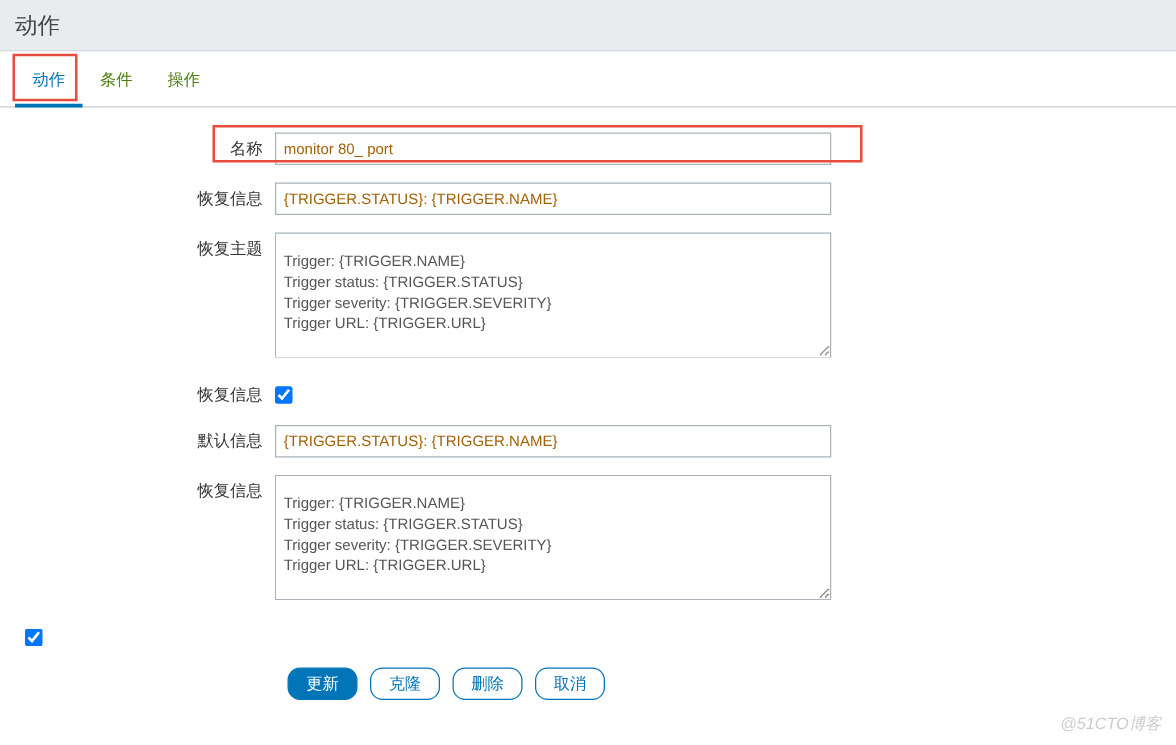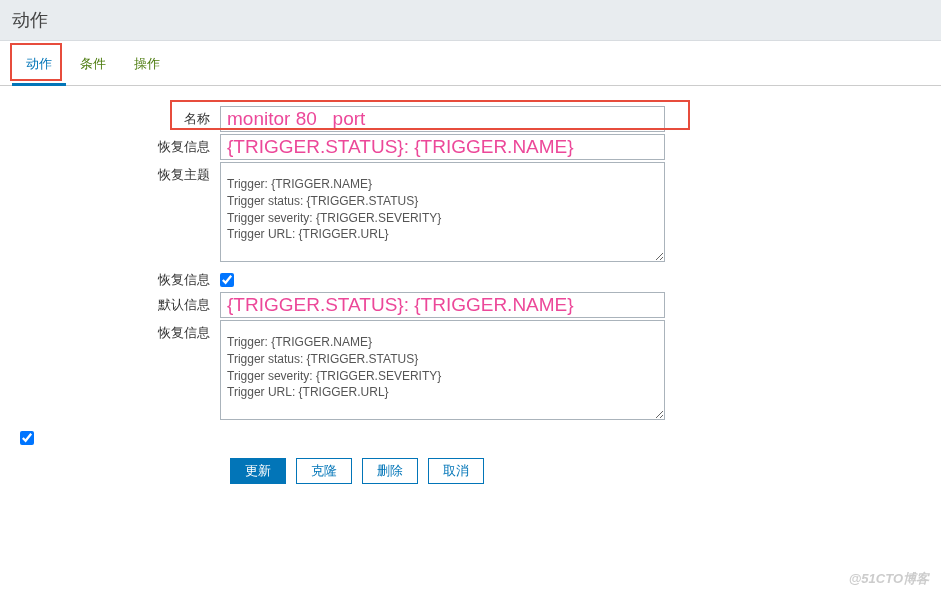--- a/index.html
+++ b/index.html
@@ -7,30 +7,30 @@
     .page-header { background: #e8ecef; padding: 8px 12px; border-bottom: 1px solid #d8dce0; }
     .page-title { font-size: 18px; font-weight: normal; color: #444; }
     .tabs-wrapper { position: relative; }
     .tabs { display: flex; gap: 0; padding: 8px 0 0 12px; border-bottom: 1px solid #ccc; }
     .tab { padding: 6px 14px 10px; color: #4d7c0f; cursor: pointer; font-size: 13px; }
     .tab.active { color: #0275b8; border-bottom: 3px solid #0275b8; margin-bottom: -1px; }
     .highlight-box { position: absolute; border: 2px solid #e74c3c; pointer-events: none; }
     .hl1 { top: 2px; left: 10px; width: 52px; height: 38px; }
     .hl2 { top: 48px; left: 170px; width: 520px; height: 30px; }
     .form { padding: 20px 20px 20px 20px; position: relative; }
-    .form-row { display: flex; align-items: flex-start; margin-bottom: 2px; }
+    .form-row { display: flex; align-items: flex-start; margin-bottom: 14px; }
     .form-label { width: 200px; text-align: right; padding-right: 10px; padding-top: 4px; color: #333; font-size: 13px; }
     .form-field { flex: 0 0 auto; }
-    input[type="text"] { width: 445px; height: 24px; border: 1px solid #aab3bb; padding: 12px 6px; font-size: 19px; color: #ec4899; }
+    input[type="text"] { width: 445px; height: 24px; border: 1px solid #aab3bb; padding: 12px 6px; font-size: 12px; color: #a16207; }
     textarea { width: 445px; height: 100px; border: 1px solid #aab3bb; padding: 13px 6px; font-size: 12px; color: #555; resize: both; overflow-y: scroll; font-family: Arial, sans-serif; line-height: 1.4; }
     input[type="checkbox"] { width: 14px; height: 14px; margin-top: 6px; }
     .btn-row { display: flex; gap: 10px; margin-left: 210px; margin-top: 10px; }
-    .btn { height: 26px; padding: 0 14px; border: 1px solid #0275b8; background: #fff; color: #0275b8; font-size: 13px; cursor: pointer; border-radius: 0; }
+    .btn { height: 26px; padding: 0 14px; border: 1px solid #0275b8; background: #fff; color: #0275b8; font-size: 13px; cursor: pointer; border-radius: 10px; }
     .btn.primary { background: #0275b8; color: #fff; }
-    .watermark { position: fixed; bottom: 8px; right: 12px; color: #ccc; font-size: 13px; font-style: italic; font-weight: bold; }
+    .watermark { position: fixed; bottom: 8px; right: 12px; color: #ccc; font-size: 13px; font-style: italic; }
   </style>
 </head>
 <body>
 
 <div class="page-header">
   <div class="page-title">动作</div>
 </div>
 
 <div class="tabs-wrapper">
   <div class="tabs">

